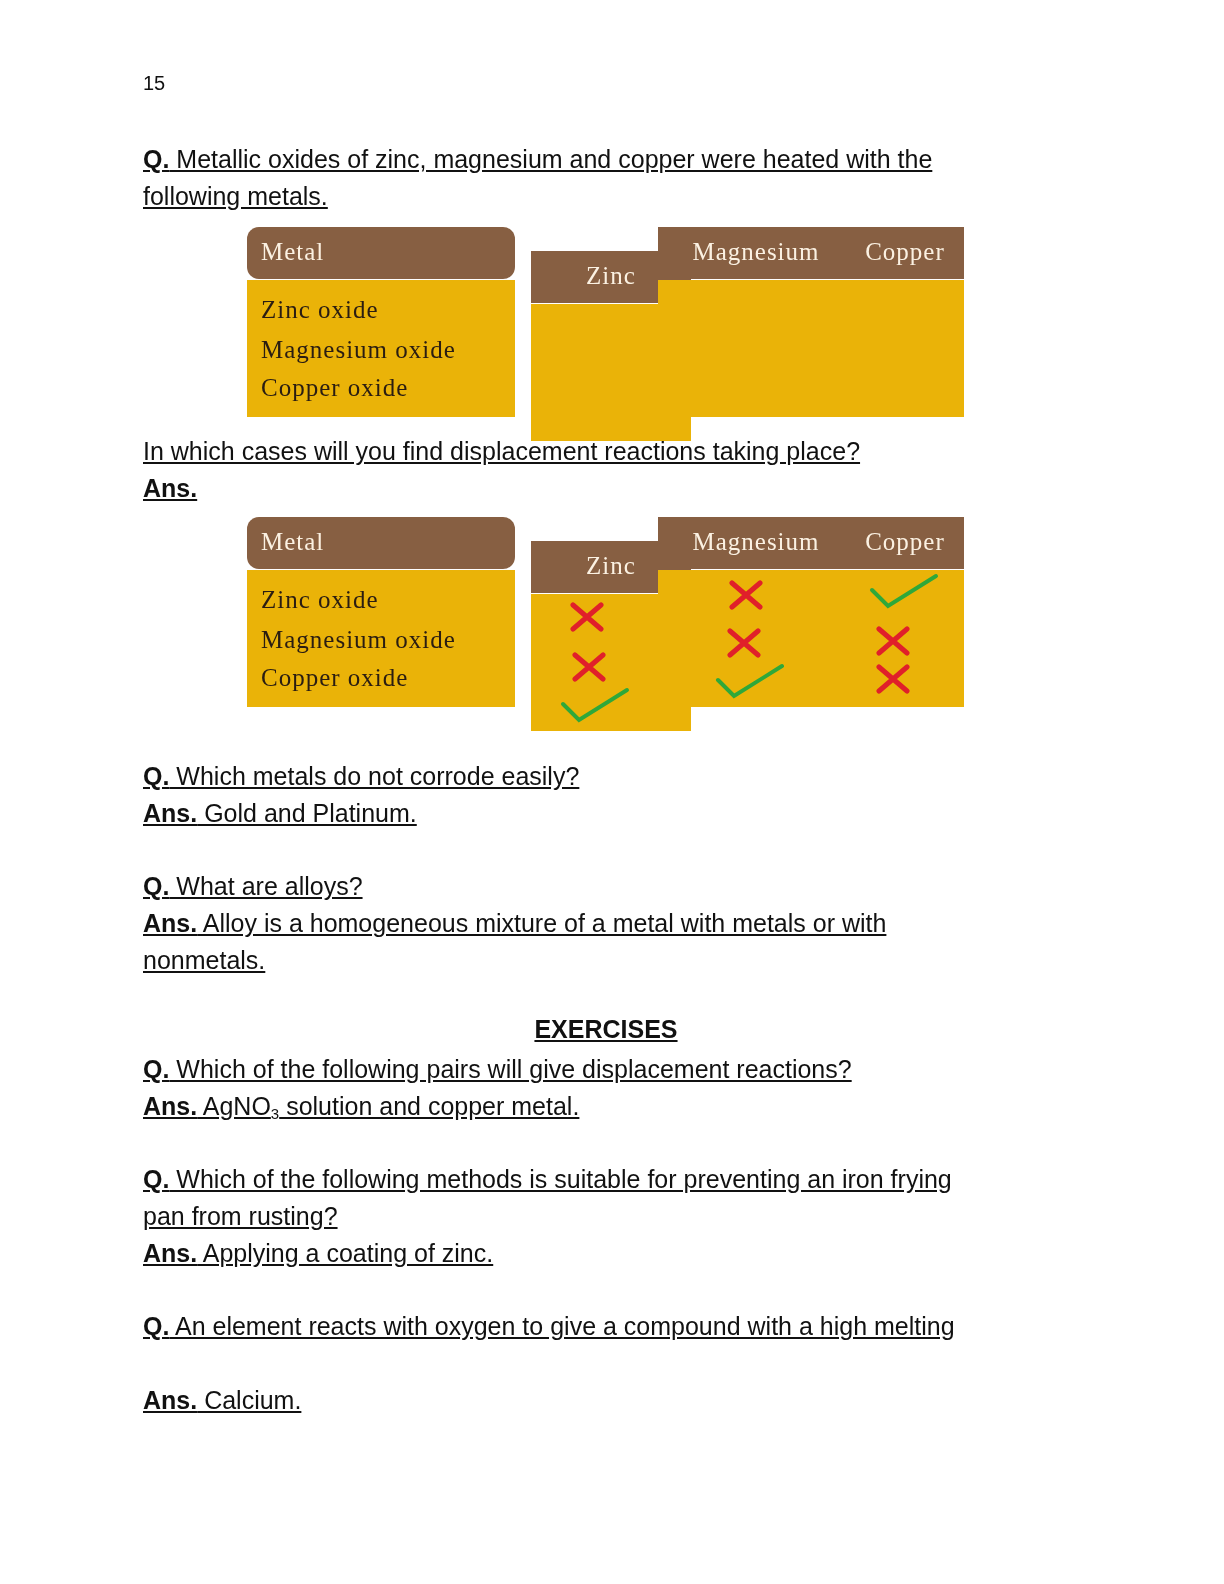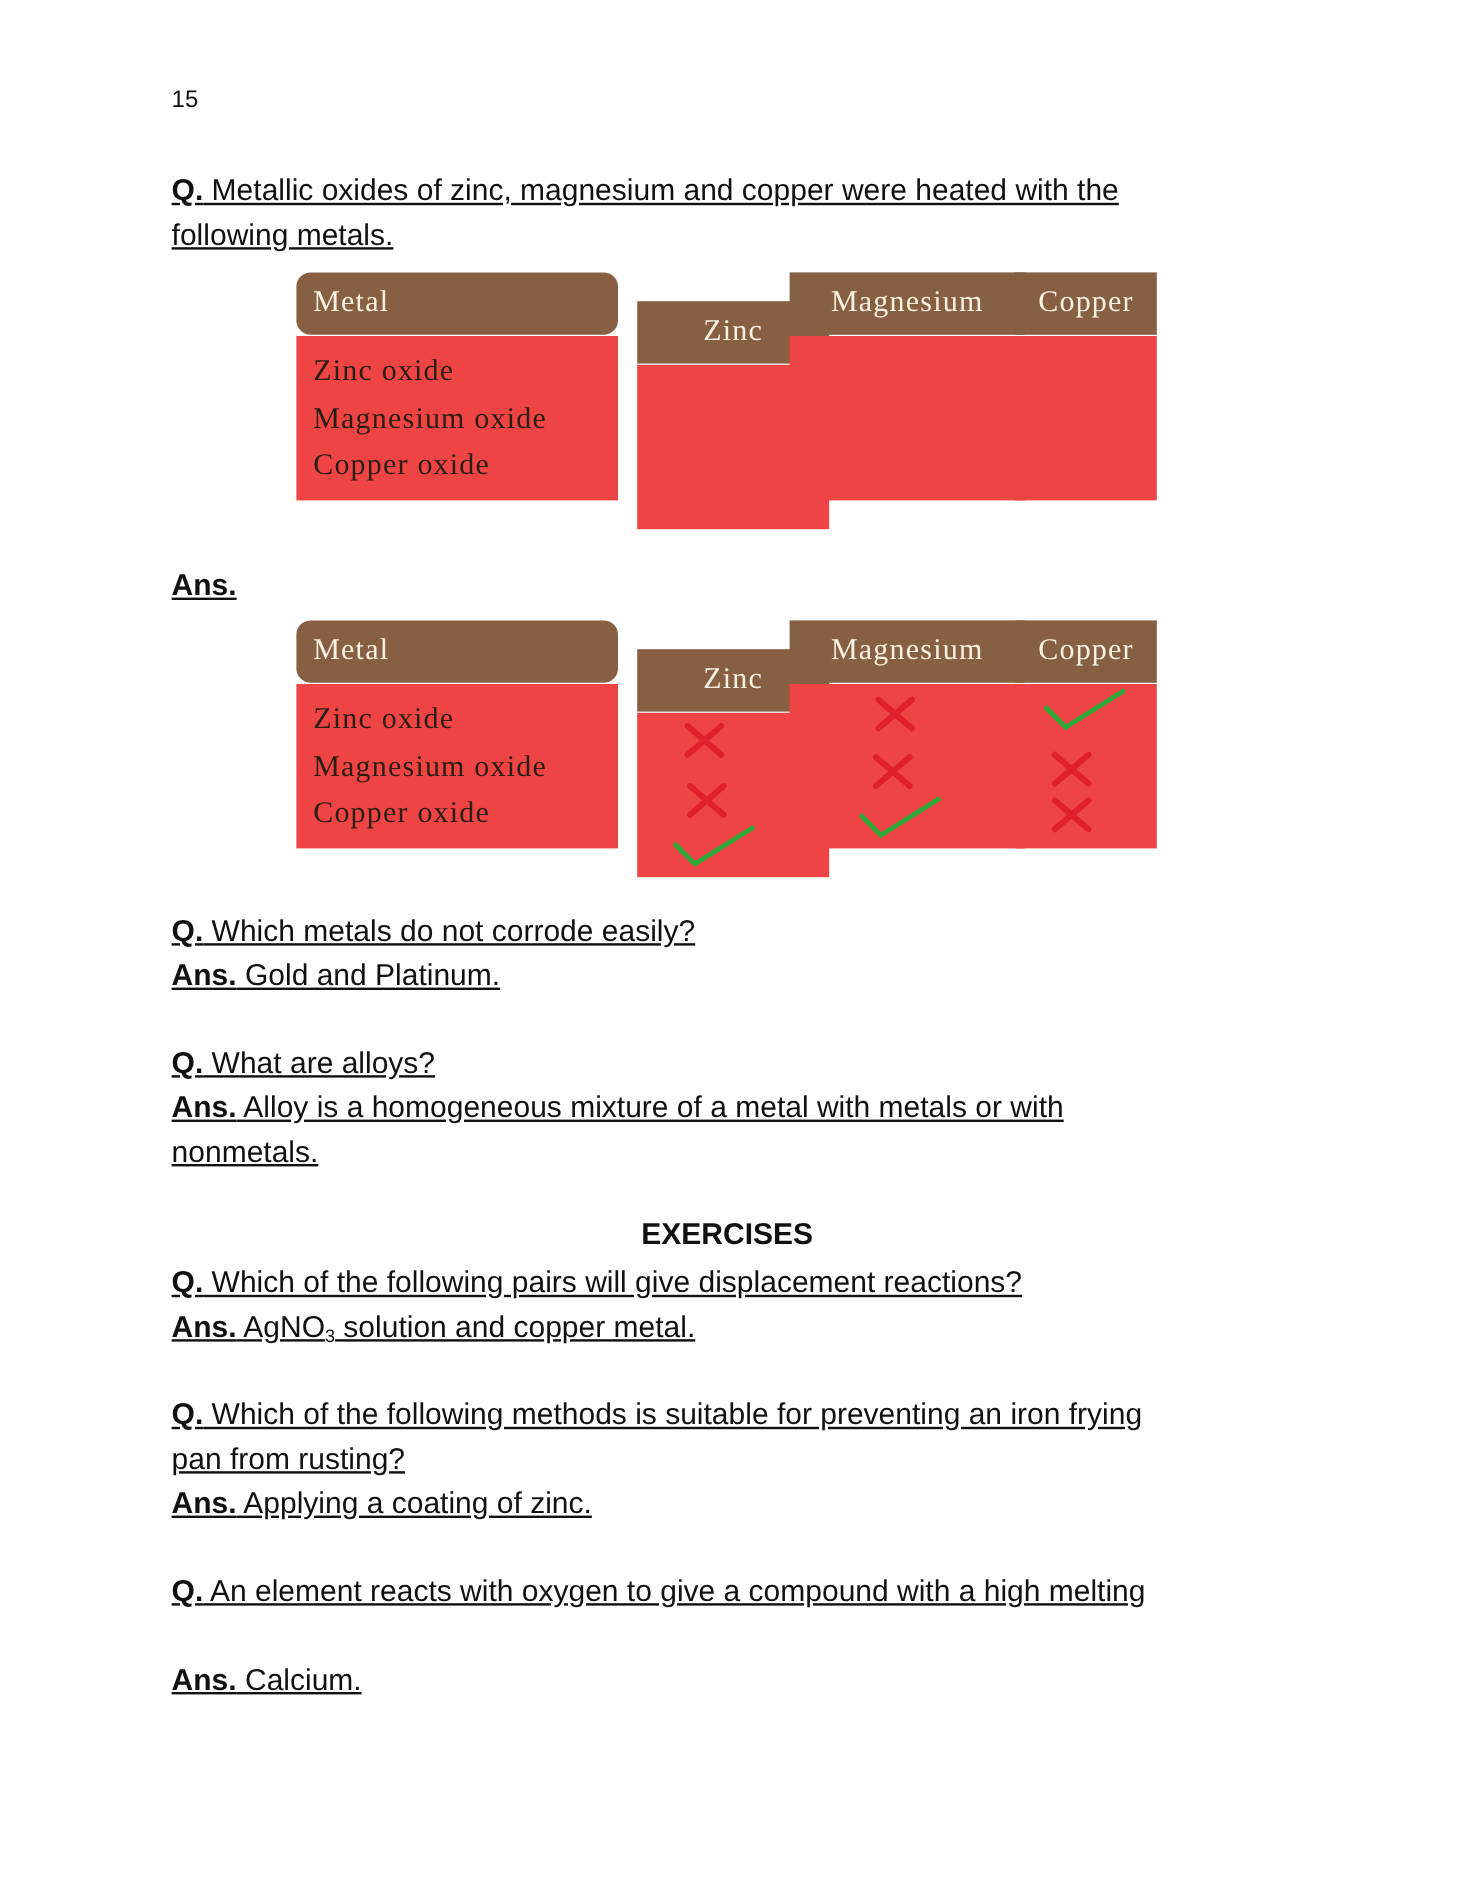--- a/index.html
+++ b/index.html
@@ -2,29 +2,29 @@
 <html><head>
 <meta charset="utf-8">
 <style>
   html, body { margin:0; padding:0; background:#ffffff; }
   body { width:1224px; height:1584px; position:relative; overflow:hidden;
          font-family:"Liberation Sans", sans-serif; color:#111; }
   .page-num { position:absolute; left:143px; top:72px; font-size:20px; }
   .p { position:absolute; left:143px; font-size:25px; line-height:37px; margin:0; width:960px;text-decoration:underline; }
   .p b { font-weight:bold; }
   .heading { position:absolute; left:0; width:1212px; text-align:center; top:1015px;
-             font-size:25px; font-weight:bold; }
+             font-size:25px; font-weight:bold; text-decoration:underline; }
   sub { font-size:15px; vertical-align:-4px; }
 
   .tbl { position:absolute; left:247px; width:717px; height:190px;
          font-family:"Liberation Serif", "DejaVu Serif", serif; }
   .col { position:absolute; top:0; height:190px; }
   .hdr { position:absolute; top:0; left:0; right:0; height:52px; background:#875f42;
          color:#fbf1e2; font-size:25px; letter-spacing:1px; line-height:50px; }
-  .body { position:absolute; top:53px; left:0; right:0; bottom:0; background:#ef4444; }
+  .body { position:absolute; top:53px; left:0; right:0; bottom:0; background:#eab308; }
   .c0 { left:0; width:268px; }
   .c1 { left:284px; width:160px;margin-top:24px; }
   .c2 { left:411px; width:196px; }
   .c3 { left:599px; width:118px; }
   .c0 .hdr { padding-left:14px;border-radius:12px; }
   .c1 .hdr, .c2 .hdr, .c3 .hdr { text-align:center; }
   .rowlabel { position:absolute; left:14px; font-size:25px; letter-spacing:1px; color:#2a1d12; }
   .mark { position:absolute; }
 </style>
 </head>
@@ -50,21 +50,21 @@
   <div class="col c2">
       <div class="hdr">Magnesium</div>
       <div class="body"></div>
     </div>
   <div class="col c3">
       <div class="hdr">Copper</div>
       <div class="body"></div>
     </div>
 </div>
 
-<p class="p" style="top:433px;"><br><b>Ans.</b></p>
+<p class="p" style="top:433px;"><span>In which cases will you find displacement reactions taking place?</span><br><b>Ans.</b></p>
 
 <div class="tbl" style="top:517px;">
   <div class="col c0">
       <div class="hdr">Metal</div>
     <div class="body">
       <div class="rowlabel" style="top:16px;">Zinc oxide</div>
       <div class="rowlabel" style="top:56px;">Magnesium oxide</div>
       <div class="rowlabel" style="top:94px;">Copper oxide</div>
     </div>
     </div>

